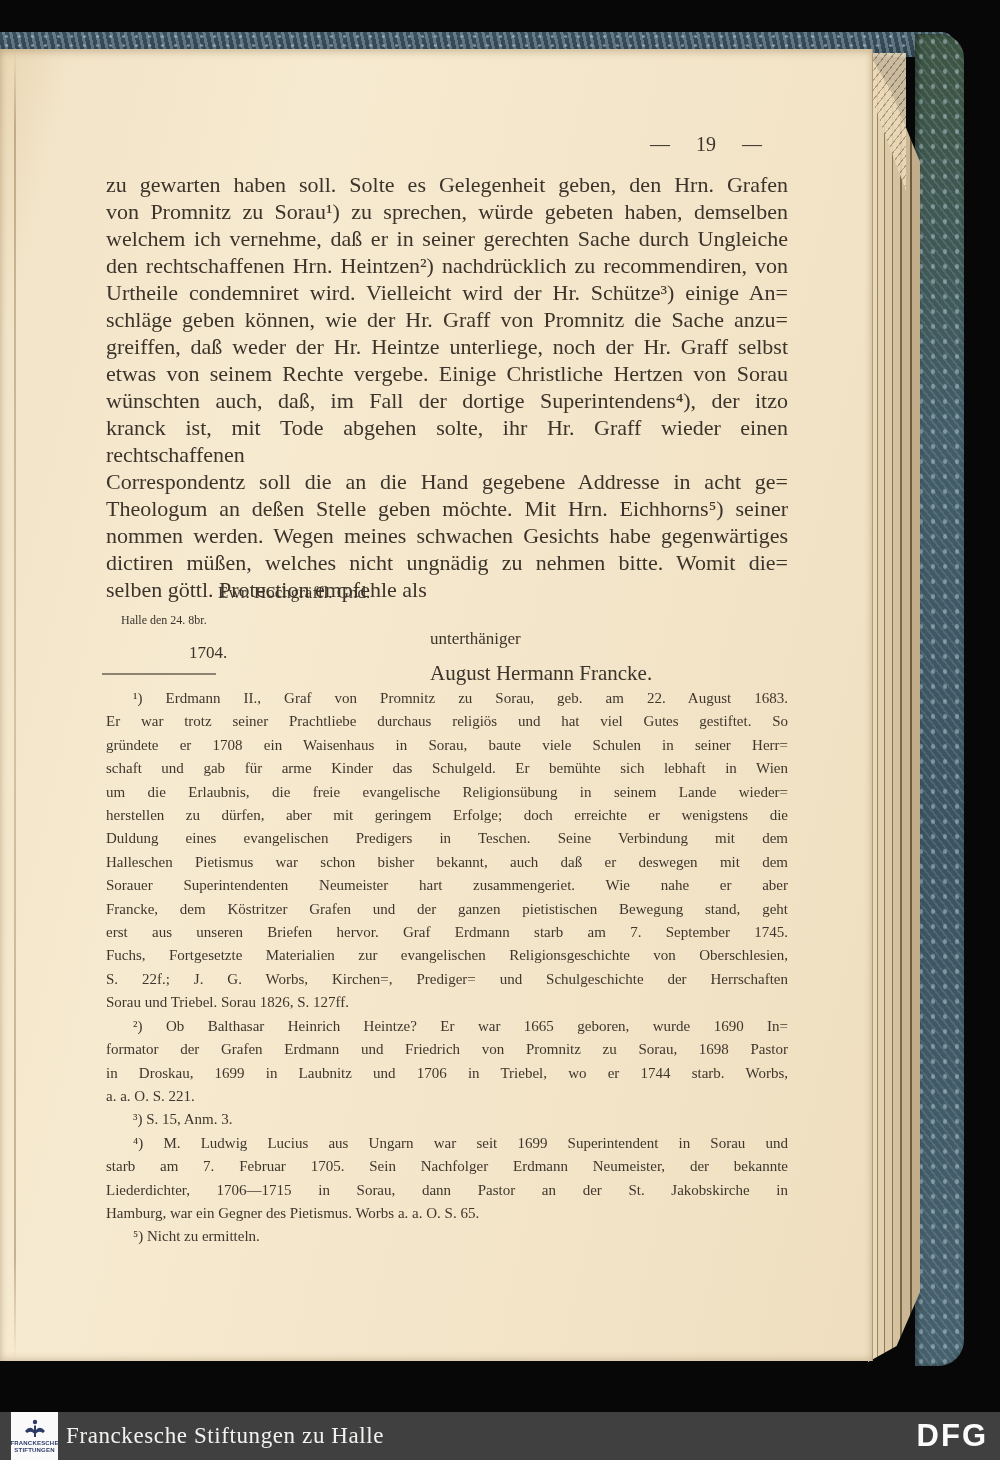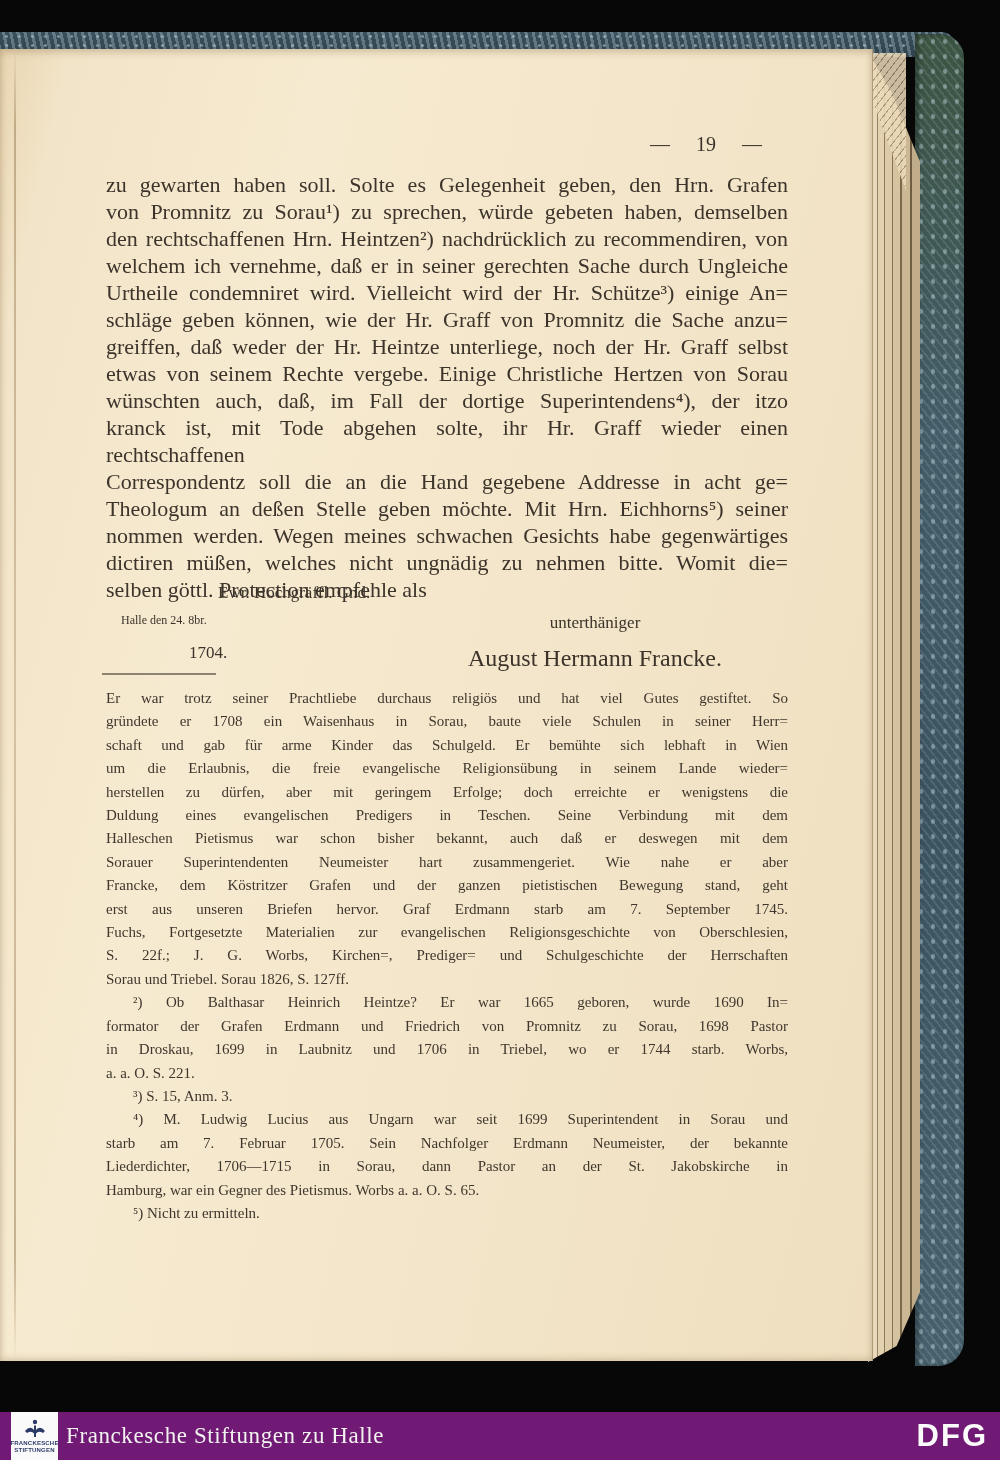--- a/index.html
+++ b/index.html
@@ -71,30 +71,30 @@
   }
   .tline{text-align:justify;text-align-last:justify;white-space:normal;}
   .tline.nj{text-align-last:left;}
   .tline.ind{text-indent:27px;}
   .closing{
     position:absolute;left:218px;top:534px;
     font-size:17px;color:#3c342b;
   }
   .sig-left1{position:absolute;left:121px;top:564px;font-size:12px;color:#3c342b;}
   .sig-left2{position:absolute;left:189px;top:594px;font-size:17px;color:#3c342b;}
-  .sig-right{position:absolute;left:430px;top:564px;width:330px;text-align:center;font-size:17px;color:#3c342b;}
-  .sig-right .sig2{margin-top:12px;font-size:24px;}
+  .sig-right{position:absolute;left:430px;top:580px;width:330px;text-align:left;font-size:17px;color:#3c342b;}
+  .sig-right .sig2{margin-top:12px;font-size:21px;}
   .fn-rule{
     position:absolute;left:102px;top:624px;width:114px;height:2px;
     background:#6a6053;opacity:.75;
   }
   
   .footer-bar{
     position:absolute;left:0;bottom:0;width:1000px;height:48px;
-    background:#701a75;display:flex;align-items:center;
+    background:#404040;display:flex;align-items:center;
   }
   .logo-box{
     position:absolute;left:11px;top:0;width:47px;height:48px;
     background:#fafafa;display:flex;flex-direction:column;align-items:center;justify-content:center;
   }
   .logo-box svg{display:block;margin-bottom:1px;}
   .logo-caption{font-family:"Liberation Sans",sans-serif;font-size:6px;line-height:6.5px;color:#2c3a68;text-align:center;letter-spacing:.2px;font-weight:700;}
   .footer-title{
     margin-left:66px;
     font-family:"Liberation Serif",serif;
@@ -117,22 +117,22 @@
 <div class="page">
   <div class="fold-line"></div>
 
   <div class="page-header">
     <span class="dash">—</span><span>19</span><span class="dash">—</span>
   </div>
 
   <div class="body-text">
       <div class="tline">zu gewarten haben soll.  Solte es Gelegenheit geben, den Hrn. Grafen</div>
       <div class="tline">von Promnitz zu Sorau¹) zu sprechen, würde gebeten haben, demselben</div>
+      <div class="tline">welchem ich vernehme, daß er in seiner gerechten Sache durch Ungleiche</div>
       <div class="tline">den rechtschaffenen Hrn. Heintzen²) nachdrücklich zu recommendiren, von</div>
-      <div class="tline">welchem ich vernehme, daß er in seiner gerechten Sache durch Ungleiche</div>
       <div class="tline">Urtheile condemniret wird.  Vielleicht wird der Hr. Schütze³) einige An=</div>
       <div class="tline">schläge geben können, wie der Hr. Graff von Promnitz die Sache anzu=</div>
       <div class="tline">greiffen, daß weder der Hr. Heintze unterliege, noch der Hr. Graff selbst</div>
       <div class="tline">etwas von seinem Rechte vergebe.  Einige Christliche Hertzen von Sorau</div>
       <div class="tline">wünschten auch, daß, im Fall der dortige Superintendens⁴), der itzo</div>
       <div class="tline">kranck ist, mit Tode abgehen solte, ihr Hr. Graff wieder einen rechtschaffenen</div>
       <div class="tline">Correspondentz soll die an die Hand gegebene Addresse in acht ge=</div>
       <div class="tline">Theologum an deßen Stelle geben möchte.  Mit Hrn. Eichhorns⁵) seiner</div>
       <div class="tline">nommen werden.  Wegen meines schwachen Gesichts habe gegenwärtiges</div>
       <div class="tline">dictiren müßen, welches nicht ungnädig zu nehmen bitte.  Womit die=</div>
@@ -145,20 +145,21 @@
   <div class="sig-left2">1704.</div>
   <div class="sig-right">
     <div>unterthäniger</div>
     <div class="sig2">August Hermann Francke.</div>
   </div>
 
   <div class="fn-rule"></div>
 
   <div class="footnotes">
     <div>
+        <div class="tline ind">¹) Erdmann II., Graf von Promnitz zu Sorau, geb. am 22. August 1683.</div>
         <div class="tline">Er war trotz seiner Prachtliebe durchaus religiös und hat viel Gutes gestiftet.  So</div>
         <div class="tline">gründete er 1708 ein Waisenhaus in Sorau, baute viele Schulen in seiner Herr=</div>
         <div class="tline">schaft und gab für arme Kinder das Schulgeld.  Er bemühte sich lebhaft in Wien</div>
         <div class="tline">um die Erlaubnis, die freie evangelische Religionsübung in seinem Lande wieder=</div>
         <div class="tline">herstellen zu dürfen, aber mit geringem Erfolge; doch erreichte er wenigstens die</div>
         <div class="tline">Duldung eines evangelischen Predigers in Teschen.  Seine Verbindung mit dem</div>
         <div class="tline">Halleschen Pietismus war schon bisher bekannt, auch daß er deswegen mit dem</div>
         <div class="tline">Sorauer Superintendenten Neumeister hart zusammengeriet.  Wie nahe er aber</div>
         <div class="tline">Francke, dem Köstritzer Grafen und der ganzen pietistischen Bewegung stand, geht</div>
         <div class="tline">erst aus unseren Briefen hervor.  Graf Erdmann starb am 7. September 1745.</div>

